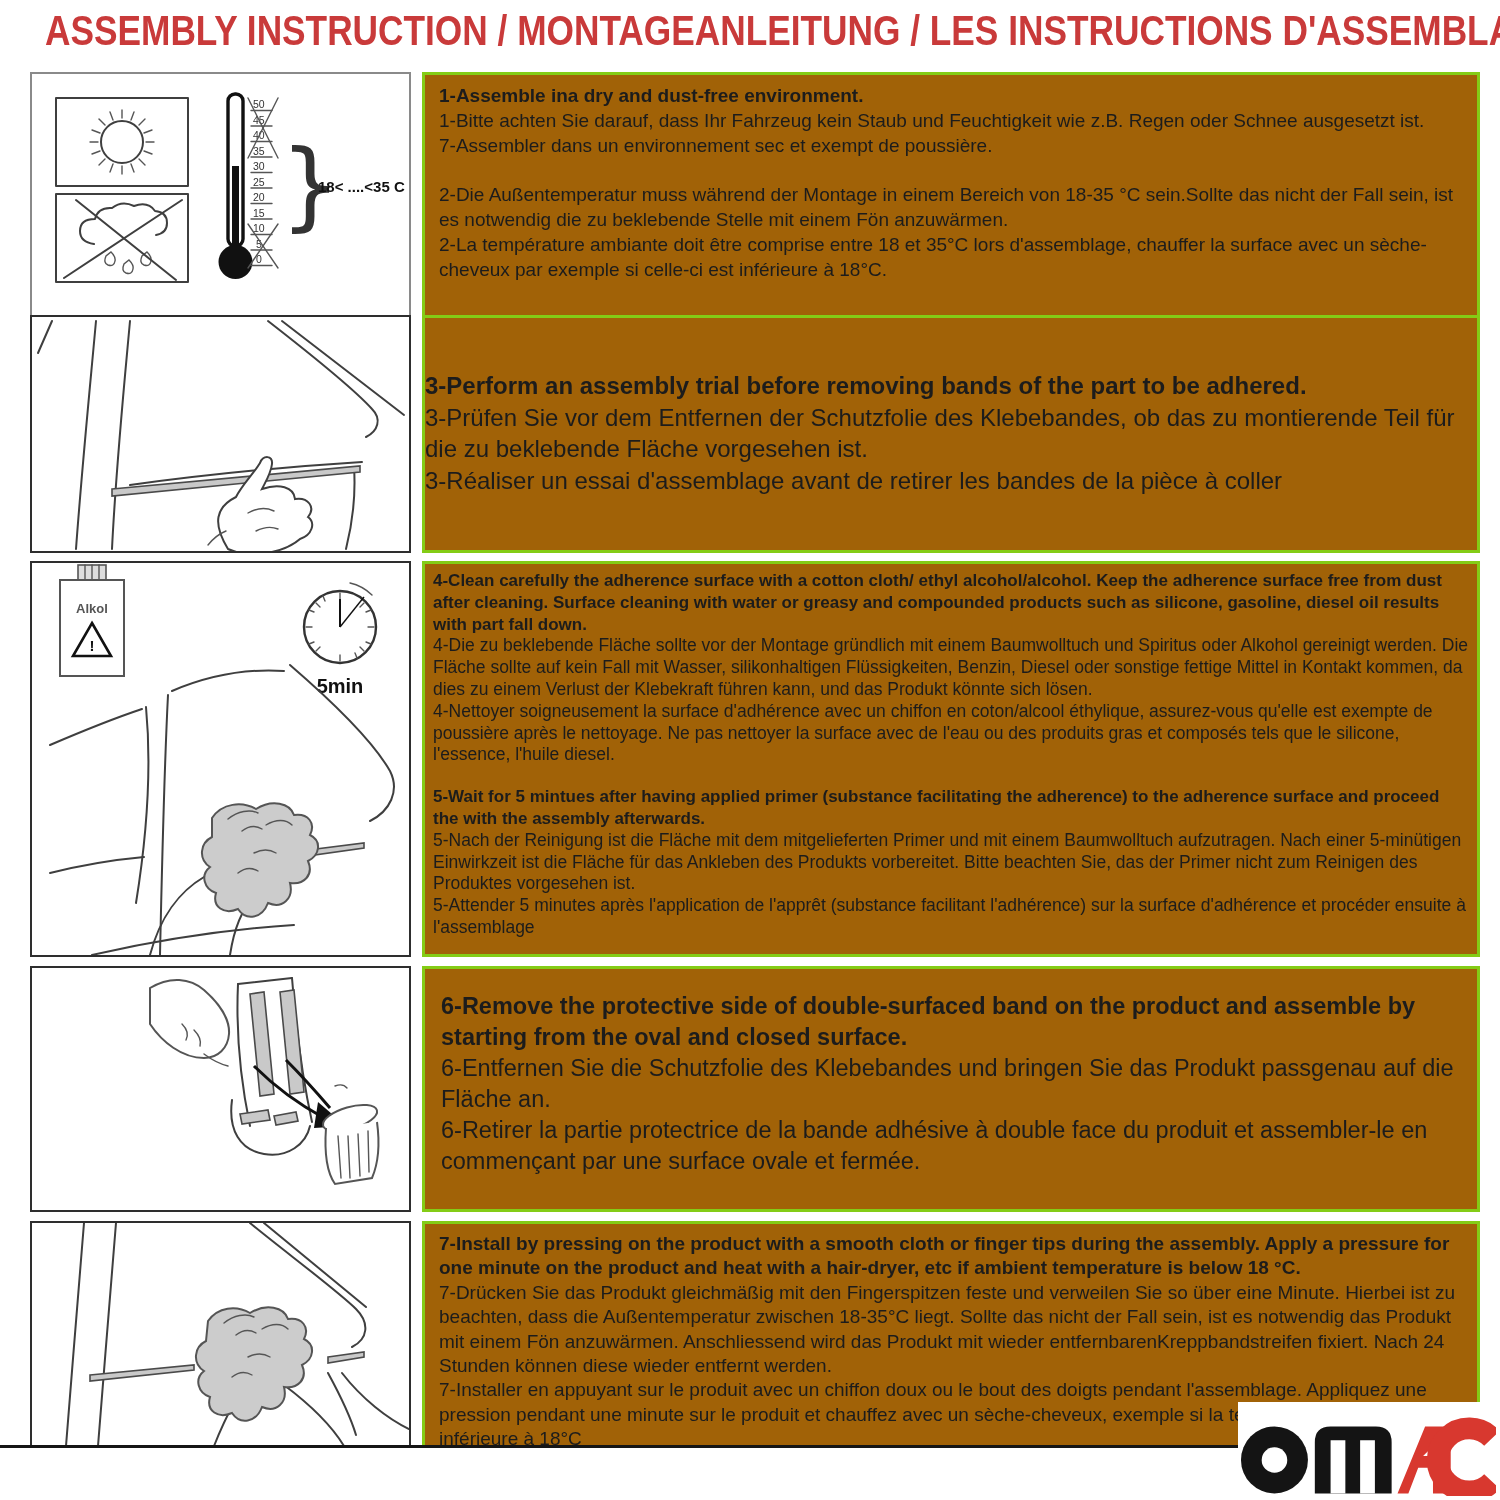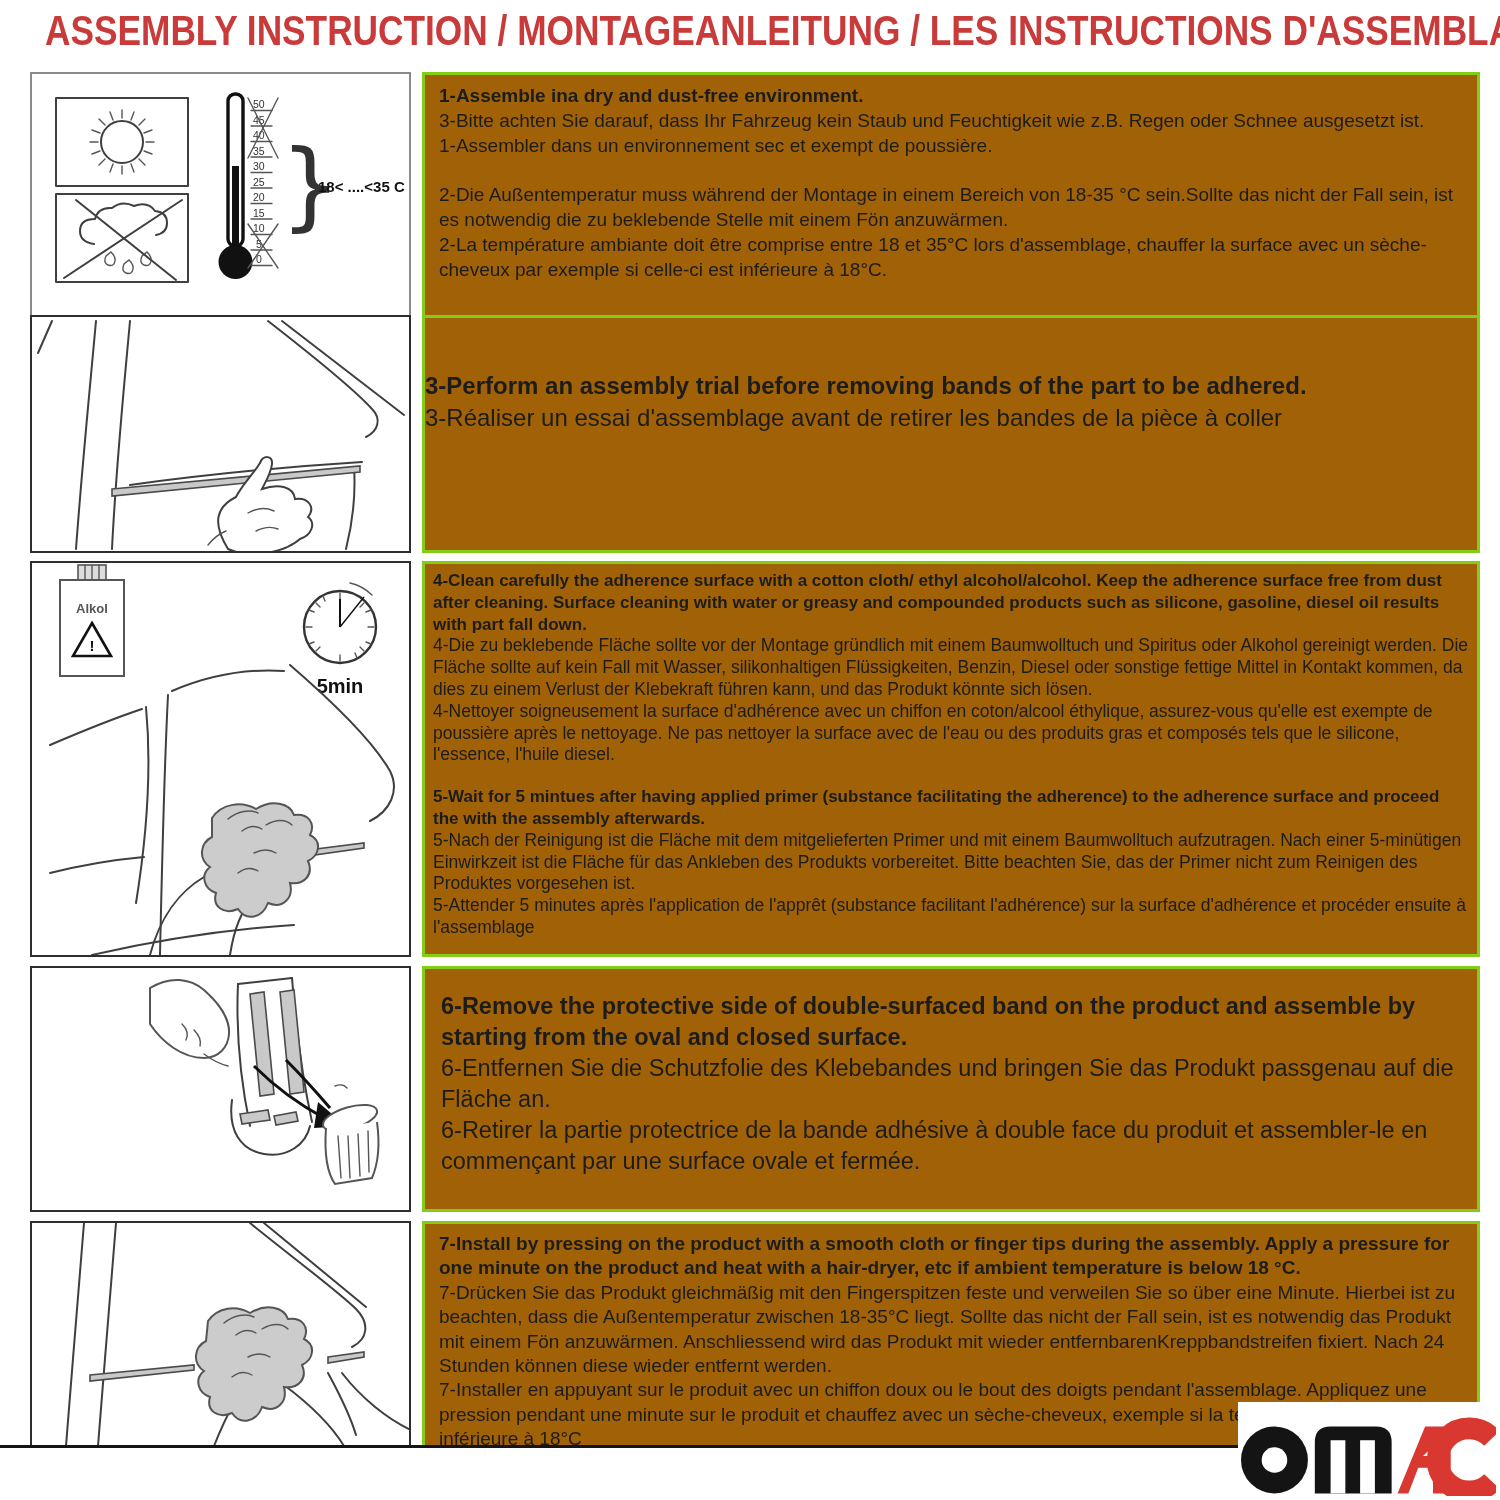--- a/index.html
+++ b/index.html
@@ -118,22 +118,22 @@
                 <line x1="246" y1="150" x2="216" y2="194"></line>
             </g>
           </g>
           <text x="248" y="144" font-size="96" font-family="DejaVu Sans, sans-serif" fill="#333">}</text>
           <text x="286" y="118" font-size="15" font-weight="bold" fill="#111">18&lt; ....&lt;35 C</text>
         </g>
       </svg>
     </div>
     <div class="textbox t1">
       <p class="b">1-Assemble ina dry and dust-free environment.</p>
-      <p>3-Bitte achten Sie darauf, dass Ihr Fahrzeug kein Staub und Feuchtigkeit wie z.B. Regen oder Schnee ausgesetzt ist.</p>
-      <p>1-Assembler dans un environnement sec et exempt de poussière.</p>
+      <p>1-Bitte achten Sie darauf, dass Ihr Fahrzeug kein Staub und Feuchtigkeit wie z.B. Regen oder Schnee ausgesetzt ist.</p>
+      <p>7-Assembler dans un environnement sec et exempt de poussière.</p>
       <p class="gap"></p>
       <p>2-Die Außentemperatur muss während der Montage in einem Bereich von 18-35 °C  sein.Sollte das nicht der Fall sein, ist es notwendig die zu beklebende Stelle mit einem Fön anzuwärmen.</p>
       <p>2-La température ambiante doit être comprise entre 18 et 35°C lors d'assemblage, chauffer la surface avec un sèche-cheveux par exemple si celle-ci est inférieure à 18°C.</p>
     </div>
   </section>
 
   <section class="row" style="top:315px;height:238px">
     <div class="imgbox">
       <svg width="377" height="234" viewBox="0 0 377 234">
         <g class="ink">
@@ -149,20 +149,21 @@
         <g>
           <path d="M196,232 C180,206 184,190 204,180 C210,168 222,156 228,146 C231,138 241,138 240,147 C239,156 234,164 230,172 C247,166 262,170 263,182 C276,180 284,190 276,200 C284,206 280,218 268,222 C252,236 218,242 196,232 Z" style="fill:#fff;stroke:#3f3f3f;stroke-width:2"></path>
           <path class="inkThin" d="M216,196 q14,-8 26,-2"></path>
           <path class="inkThin" d="M224,214 q12,-6 22,-2"></path>
           <path class="inkThin" d="M176,228 q8,-10 18,-14"></path>
         </g>
       </svg>
     </div>
     <div class="textbox t2">
       <p class="b">3-Perform an assembly trial before removing bands of the part to be adhered.</p>
+      <p>3-Prüfen Sie vor dem Entfernen der Schutzfolie des Klebebandes, ob das zu montierende Teil für die zu beklebende Fläche vorgesehen ist.</p>
       <p>3-Réaliser un essai d'assemblage avant de retirer les bandes de la pièce à coller</p>
     </div>
   </section>
 
   <section class="row" style="top:561px;height:396px">
     <div class="imgbox">
       <svg width="377" height="392" viewBox="0 0 377 392">
 
         <g>
           <rect x="46" y="2" width="28" height="15" style="fill:#ddd;stroke:#555;stroke-width:1.6"></rect>

